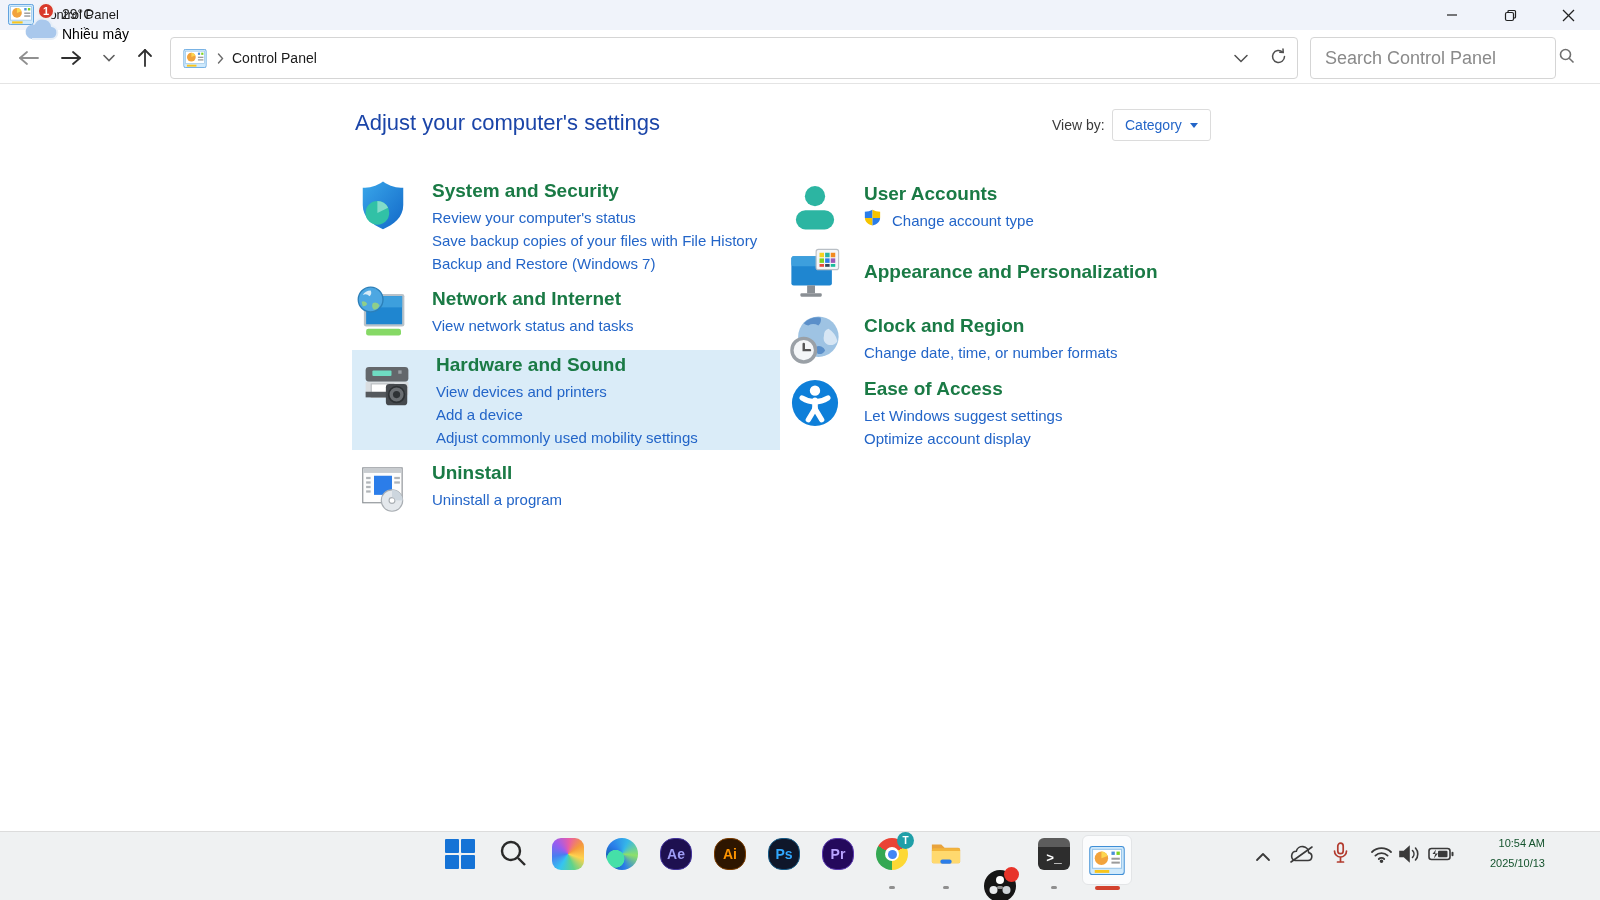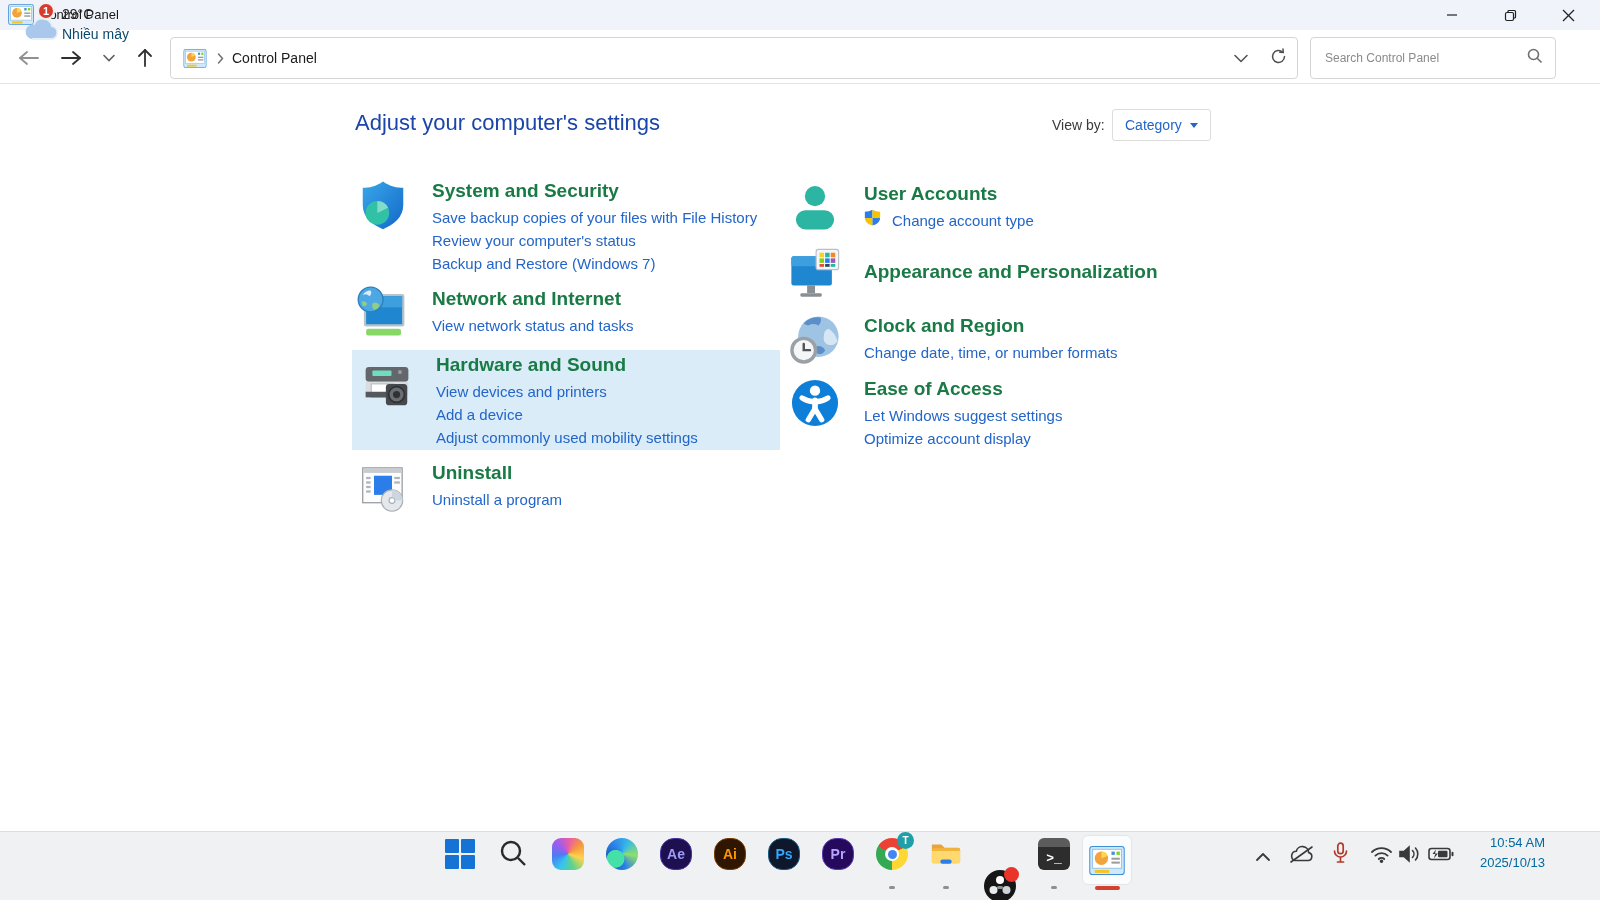--- a/index.html
+++ b/index.html
@@ -21,21 +21,21 @@
            border-bottom:1px solid #e4e4e4;}
   .navbtn{position:absolute;top:44px;width:30px;height:28px;display:flex;align-items:center;justify-content:center;}
   .addressbar{position:absolute;left:170px;top:37px;width:1128px;height:42px;background:#fff;
               border:1px solid #d5d5d5;border-radius:4px;display:flex;align-items:center;}
   .addressbar .bc-ic{width:24px;height:19px;margin-left:12px;}
   .addressbar .bc-sep{margin:0 8px 0 10px;color:#6b6b6b;display:flex;}
   .addressbar .bc-txt{font-size:14px;color:#1b1b1b;}
   .addr-right{position:absolute;right:10px;top:0;height:40px;display:flex;align-items:center;gap:22px;}
   .searchbox{position:absolute;left:1310px;top:37px;width:246px;height:42px;border:1px solid #d5d5d5;
              border-radius:4px;background:#fff;display:flex;align-items:center;padding:0 12px;}
-  .searchbox input{flex:1;border:none;outline:none;font-size:12px;color:#1b1b1b;
+  .searchbox input{flex:1;border:none;outline:none;font-size:18px;color:#1b1b1b;
                    font-family:"Liberation Sans",sans-serif;background:transparent;}
   .searchbox input::placeholder{color:#8a8a8a;}
 
   
   .page-title{position:absolute;left:355px;top:110px;font-size:22px;font-weight:400;color:#1b45a8;}
   .viewby-label{position:absolute;left:1052px;top:117px;font-size:14px;color:#3a3a3a;}
   .viewby-btn{position:absolute;left:1112px;top:109px;height:32px;padding:0 12px;background:#fff;
               border:1px solid #dcdcdc;border-radius:3px;display:flex;align-items:center;gap:8px;
               font-size:14px;color:#2365c8;}
   .viewby-btn .caret{width:0;height:0;border-left:4px solid transparent;border-right:4px solid transparent;
@@ -52,21 +52,21 @@
 
   
   .taskbar{position:absolute;left:0;top:831px;width:1600px;height:69px;background:#eff1f2;
            border-top:1px solid #dcdcdc;}
   .weather{position:absolute;left:14px;top:0;width:180px;height:69px;cursor:pointer;}
   .weather .cloud{position:absolute;left:8px;top:15px;}
   .weather .badge{position:absolute;left:23px;top:2px;width:18px;height:18px;border-radius:50%;
                   background:#d93a2b;border:2px solid #eff1f2;color:#fff;font-size:11px;font-weight:bold;
                   display:flex;align-items:center;justify-content:center;}
   .weather .temp{position:absolute;left:48px;top:6px;font-size:14px;color:#252525;}
-  .weather .cond{position:absolute;left:48px;top:26px;font-size:14px;color:#0c4a6e;}
+  .weather .cond{position:absolute;left:48px;top:26px;font-size:14px;color:#000000;}
 
   .tb-icon{position:absolute;top:838px;width:32px;height:32px;cursor:pointer;}
   .adobe{border-radius:14px;display:flex;align-items:center;justify-content:center;
          font-weight:bold;font-size:14px;}
   .ae{background:#1e1050;color:#9e9bf5;border:1px solid #43349c;}
   .ai{background:#2e1600;color:#ff9500;border:1px solid #7a3c00;}
   .ps{background:#0f172a;color:#31a8ff;border:1px solid #155a86;}
   .pr{background:#24095c;color:#b9a3ff;border:1px solid #5b3bb0;}
   .start-grid{display:grid;grid-template-columns:14px 14px;grid-template-rows:14px 14px;gap:2px;
               width:30px;height:30px;margin:1px;}
@@ -89,21 +89,21 @@
         justify-content:center;padding-bottom:4px;font-family:"Liberation Mono",monospace;}
   .cp-active{position:absolute;left:1082px;top:835px;width:50px;height:50px;background:#fbfcfd;
              border:1px solid #e3e5e7;border-radius:6px;display:flex;align-items:center;
              justify-content:center;cursor:pointer;}
   .cp-active svg{width:36px;height:29px;}
   .run-dot{position:absolute;top:886px;width:6px;height:3px;border-radius:2px;background:#8f8f8f;}
   .run-pill{position:absolute;left:1095px;top:886px;width:25px;height:4px;border-radius:2px;background:#d2422e;}
 
   .tray-ic{position:absolute;cursor:pointer;}
   .clockbox{position:absolute;left:1440px;top:833px;width:105px;height:40px;text-align:right;
-            font-size:13px;color:#0369a1;cursor:pointer;line-height:20px;}
+            font-size:11px;color:#14532d;cursor:pointer;line-height:20px;}
 </style>
 <title>Control Panel</title></head>
 <body>
 
 <div id="screen">
 
   <svg width="0" height="0" style="position:absolute">
     <defs>
       <symbol id="cp-ic" viewBox="0 0 32 26">
         <rect x="0.5" y="0.5" width="31" height="25" rx="2.5" fill="#cfe9fb" stroke="#3e8ed6"></rect>
@@ -223,22 +223,22 @@
               <stop offset="1" stop-color="#1268c8"></stop>
             </linearGradient>
           </defs>
         <path d="M24 3 C30 7.5 36.5 8.6 42 8.6 V24 C42 35 33.5 41.5 24 45.5 C14.5 41.5 6 35 6 24 V8.6 C11.5 8.6 18 7.5 24 3 Z" fill="url(#gsh)"></path>
         <circle cx="19" cy="31" r="10.5" fill="#31c1a6"></circle>
         <path d="M19 31 L19 20.5 A10.5 10.5 0 0 1 28.5 26.5 Z" fill="#83dcc9"></path>
       </svg>
     </div>
     <div class="cat-body">
       <a class="cat-title">System and Security</a>
+      <a class="cat-link">Review your computer's status</a>
       <a class="cat-link">Save backup copies of your files with File History</a>
-      <a class="cat-link">Review your computer's status</a>
       <a class="cat-link">Backup and Restore (Windows 7)</a>
     </div>
   </div>
 
   <div class="cat" style="left:356px;top:286px;width:424px">
     <div class="ic">
       <svg viewBox="0 0 48 48">
         <rect x="9" y="38" width="31" height="6" rx="2" fill="#86d966"></rect>
         <rect x="7" y="7" width="36" height="29" rx="2" fill="#b9c2c9"></rect>
         <rect x="9" y="9" width="32" height="25" fill="#1f86d0"></rect>

